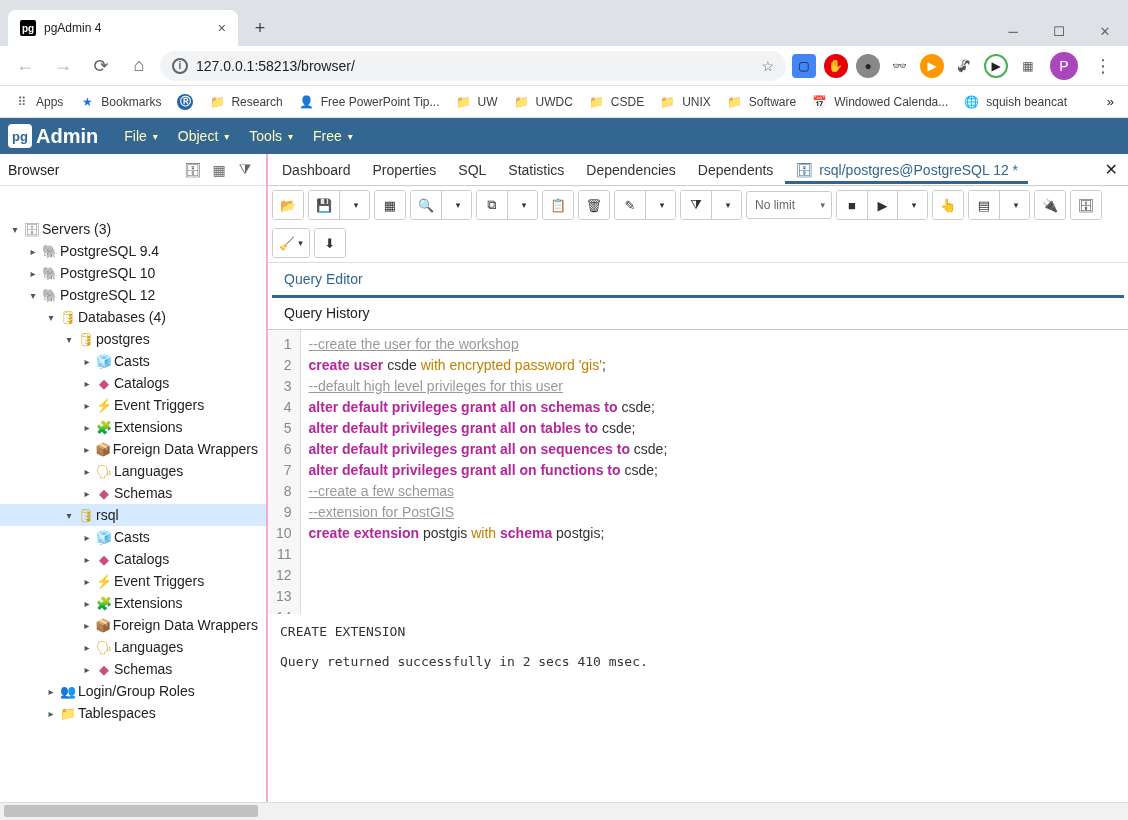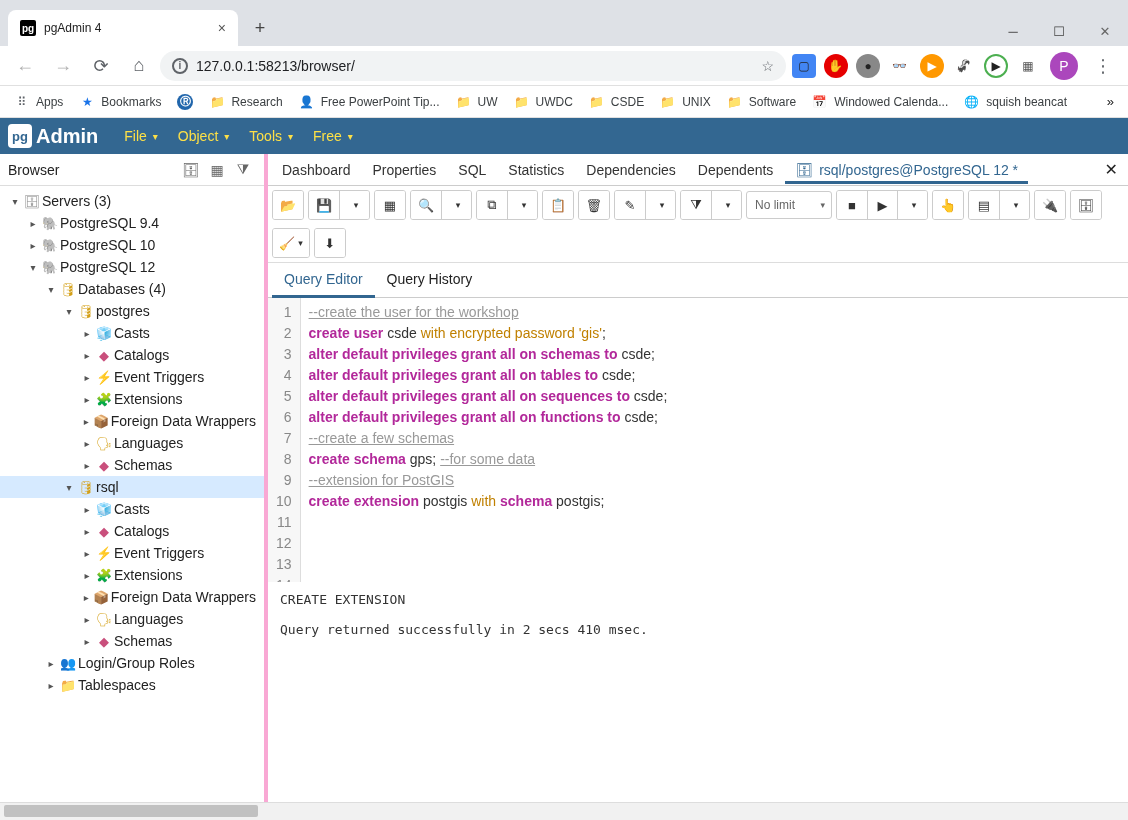--- a/index.html
+++ b/index.html
@@ -27,26 +27,26 @@
 
 .bookmarks-bar { height:32px; background:#fff; display:flex; align-items:center; padding:0 8px; gap:4px; border-bottom:1px solid #e0e0e0; }
 .bm { display:flex; align-items:center; gap:6px; padding:4px 6px; font-size:12px; color:#3c4043; cursor:pointer; border-radius:4px; white-space:nowrap;}
 .bm-icon{width:16px;height:16px;display:flex;align-items:center;justify-content:center;}
 .folder{color:#f5c518;}
 
 
 .pgadmin-menubar { height:36px; background:#336791; display:flex; align-items:center; padding:0 8px; gap:4px;}
 .pgadmin-logo { color:#fff; font-size:20px; font-weight:bold; display:flex; align-items:center; gap:4px; margin-right:12px;}
 .logo-icon{width:24px;height:24px;background:#fff;border-radius:4px;display:flex;align-items:center;justify-content:center;color:#336791;font-size:13px;font-weight:bold;}
-.menubar-item { color:#fde047; padding:6px 10px; font-size:14px; cursor:pointer; display:flex; align-items:center; gap:4px;}
+.menubar-item { color:#fef9c3; padding:6px 10px; font-size:14px; cursor:pointer; display:flex; align-items:center; gap:4px;}
 .caret-down::after{content:"▾";font-size:10px;margin-left:2px;}
 
 .pgadmin-body { display:flex; height:calc(820px - 46px - 40px - 32px - 36px - 18px); }
 
-.browser-panel { width:268px; border-right:4px solid #f9a8d4; display:flex; flex-direction:column; background:#fff;}
+.browser-panel { width:268px; border-right:2px solid #f9a8d4; display:flex; flex-direction:column; background:#fff;gap:28px;}
 .panel-header { height:32px; display:flex; align-items:center; padding:0 8px; border-bottom:1px solid #ddd; font-size:14px;}
 .panel-header .title{flex:1;}
 .panel-header .hicon{width:26px;height:24px;display:flex;align-items:center;justify-content:center;color:#666;cursor:pointer;border:1px solid transparent;border-radius:3px;}
 .tree { flex:1; overflow-y:auto; padding:4px 0; font-size:14px;}
 .tree-item { display:flex; align-items:center; height:22px; cursor:pointer; padding-right:8px; white-space:nowrap;}
 .tree-item.selected{background:#d6eaff;}
 .expander{width:14px;display:flex;align-items:center;justify-content:center;font-size:10px;color:#555;}
 .ticon{width:20px;display:flex;align-items:center;justify-content:center;font-size:13px;}
 
 .main-panel { flex:1; display:flex; flex-direction:column; min-width:0;}
@@ -56,21 +56,21 @@
 .tab-x{margin-left:auto;padding:0 6px;font-size:16px;cursor:pointer;}
 
 .query-toolbar{display:flex;flex-wrap:wrap;padding:4px;gap:4px;border-bottom:1px solid #ddd;align-items:center;}
 .btn-group{display:flex;border:1px solid #ccc;border-radius:3px;overflow:hidden;}
 .tbtn{min-width:30px;height:28px;display:flex;align-items:center;justify-content:center;background:#fff;cursor:pointer;font-size:13px;color:#333;padding:0 6px;}
 .tbtn + .tbtn{border-left:1px solid #ccc;}
 .tbtn.dd::after{content:"▾";font-size:9px;margin-left:3px;}
 .limit-sel{height:28px;border:1px solid #ccc;border-radius:3px;padding:0 20px 0 8px;font-size:12px;color:#666;display:flex;align-items:center;position:relative;min-width:86px;}
 .limit-sel::after{content:"▾";position:absolute;right:6px;font-size:9px;}
 
-.editor-tabs{display:flex;border-bottom:1px solid #ccc;padding:0 4px;}
+.editor-tabs{display:flex;border-bottom:1px solid #ccc;padding:0 4px;flex-direction:column;}
 .editor-tab{padding:8px 12px;font-size:14px;cursor:pointer;}
 .editor-tab.active{color:#326690;border-bottom:3px solid #326690;margin-bottom:-1px;}
 
 .code-editor{font-family:'Consolas','Courier New',monospace;font-size:14px;display:flex;background:#fff;overflow:auto;height:284px;}
 .gutter{background:#f7f7f7;border-right:1px solid #ddd;padding:4px 8px;text-align:right;color:#888;user-select:none;}
 .gutter div{height:21px;line-height:21px;}
 .code-lines{padding:4px 8px;flex:1;}
 .code-lines div{height:21px;line-height:21px;white-space:pre;}
 .cm{color:#999;text-decoration:underline;}
 .kw{color:#b2289a;font-weight:bold;}
@@ -421,26 +421,26 @@
           <div>9</div>
           <div>10</div>
           <div>11</div>
           <div>12</div>
           <div>13</div>
           <div>14</div>
         </div>
       <div class="code-lines" id="code">
           <div><span class="cm">--create the user for the workshop</span></div>
           <div><span class="kw">create</span><span class="id"> </span><span class="kw">user</span><span class="id"> csde </span><span class="kw2">with</span><span class="id"> </span><span class="kw2">encrypted</span><span class="id"> </span><span class="kw2">password</span><span class="id"> </span><span class="str">'gis'</span><span class="id">;</span></div>
+          <div><span class="cm">--default high level privileges for this user</span></div>
           <div><span class="kw">alter</span><span class="id"> </span><span class="kw">default</span><span class="id"> </span><span class="kw">privileges</span><span class="id"> </span><span class="kw">grant</span><span class="id"> </span><span class="kw">all</span><span class="id"> </span><span class="kw">on</span><span class="id"> </span><span class="kw">schemas</span><span class="id"> </span><span class="kw">to</span><span class="id"> csde;</span></div>
           <div><span class="kw">alter</span><span class="id"> </span><span class="kw">default</span><span class="id"> </span><span class="kw">privileges</span><span class="id"> </span><span class="kw">grant</span><span class="id"> </span><span class="kw">all</span><span class="id"> </span><span class="kw">on</span><span class="id"> </span><span class="kw">tables</span><span class="id"> </span><span class="kw">to</span><span class="id"> csde;</span></div>
           <div><span class="kw">alter</span><span class="id"> </span><span class="kw">default</span><span class="id"> </span><span class="kw">privileges</span><span class="id"> </span><span class="kw">grant</span><span class="id"> </span><span class="kw">all</span><span class="id"> </span><span class="kw">on</span><span class="id"> </span><span class="kw">sequences</span><span class="id"> </span><span class="kw">to</span><span class="id"> csde;</span></div>
           <div><span class="kw">alter</span><span class="id"> </span><span class="kw">default</span><span class="id"> </span><span class="kw">privileges</span><span class="id"> </span><span class="kw">grant</span><span class="id"> </span><span class="kw">all</span><span class="id"> </span><span class="kw">on</span><span class="id"> </span><span class="kw">functions</span><span class="id"> </span><span class="kw">to</span><span class="id"> csde;</span></div>
           <div><span class="cm">--create a few schemas</span></div>
-          <div><span class="kw">create</span><span class="id"> </span><span class="kw">schema</span><span class="id"> gps; </span><span class="cm">--for some data</span></div>
           <div><span class="cm">--extension for PostGIS</span></div>
           <div><span class="kw">create</span><span class="id"> </span><span class="kw">extension</span><span class="id"> postgis </span><span class="kw2">with</span><span class="id"> </span><span class="kw">schema</span><span class="id"> postgis;</span></div>
           <div></div>
         </div>
     </div>
 
     <div class="messages-content">CREATE EXTENSION
 
 Query returned successfully in 2 secs 410 msec.</div>
   </div>

